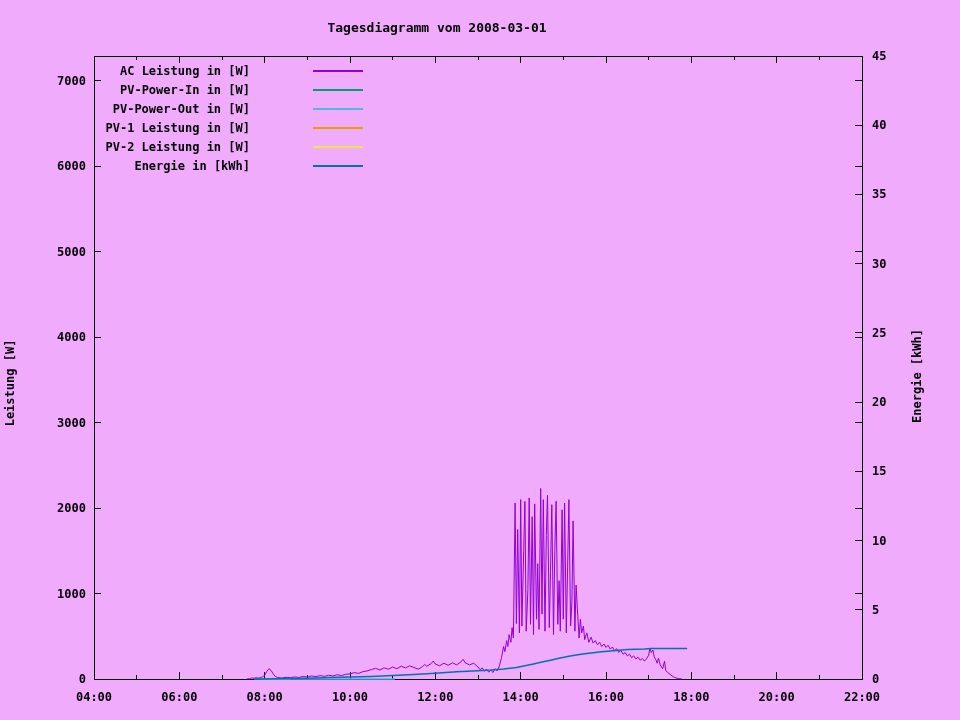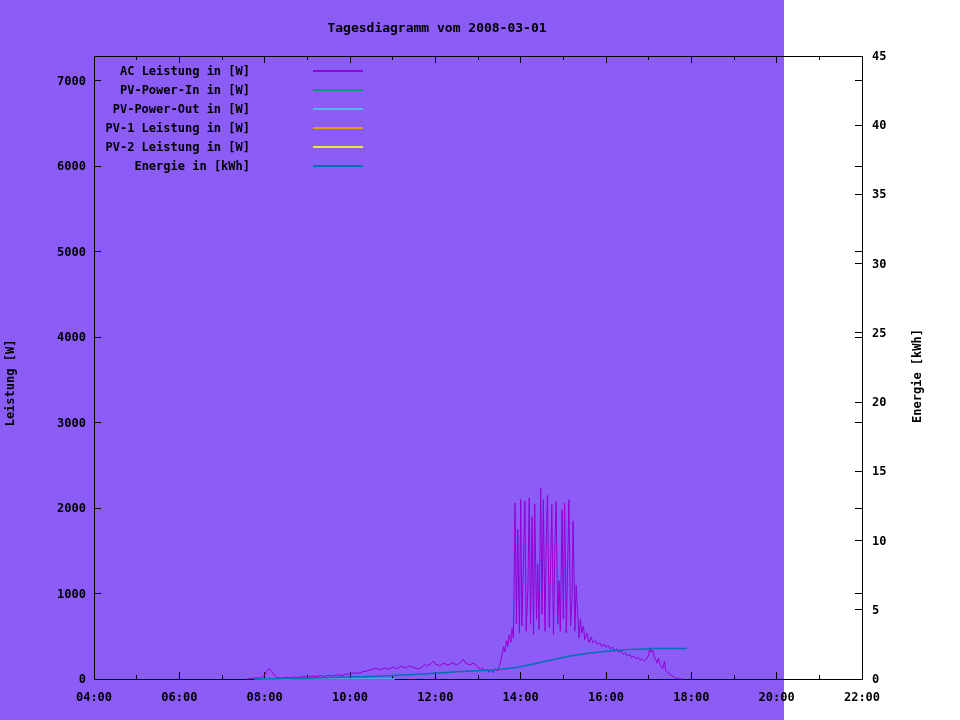--- a/index.html
+++ b/index.html
@@ -1,17 +1,17 @@
 <!DOCTYPE html>
 <html><head>
 <meta charset="utf-8">
 <style>
   html,body{margin:0;padding:0;background:#fff;}
   #stage{
-    position:relative;width:784px;height:720px;background:#8b5cf6;
+    position:relative;width:960px;height:720px;background:#f0abfc;
     font-family:"DejaVu Sans Mono",monospace;
   }
   svg text{
     font-family:"DejaVu Sans Mono",monospace;
     font-weight:bold;
     fill:#000;
   }
   .tick-label{font-size:12px;}
   .title-text{font-size:13px;}
   .axis-label{font-size:12px;}

